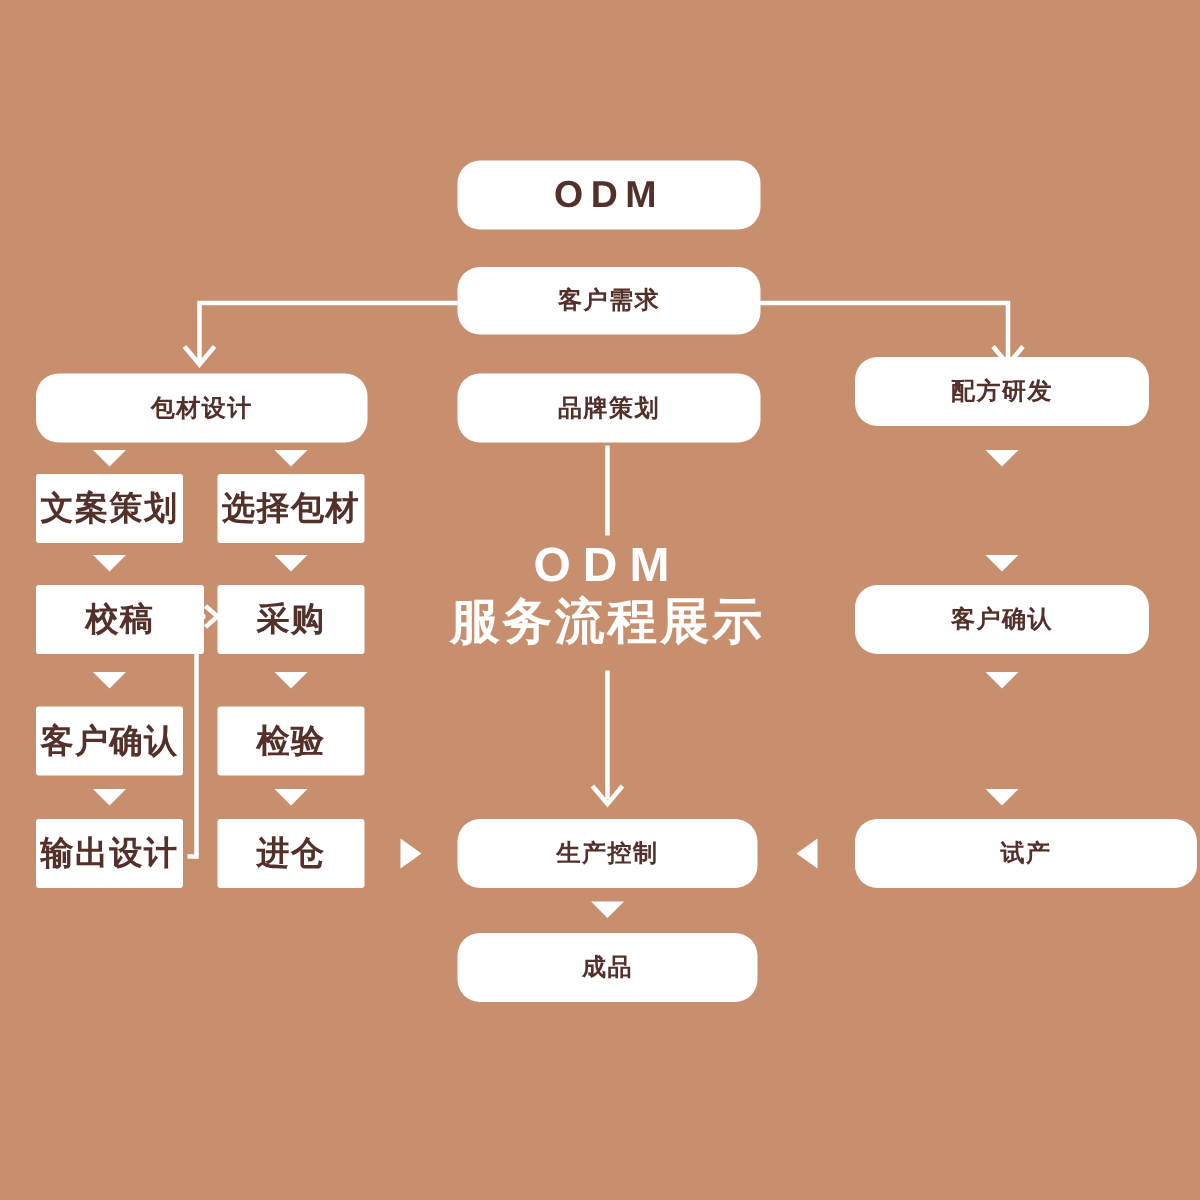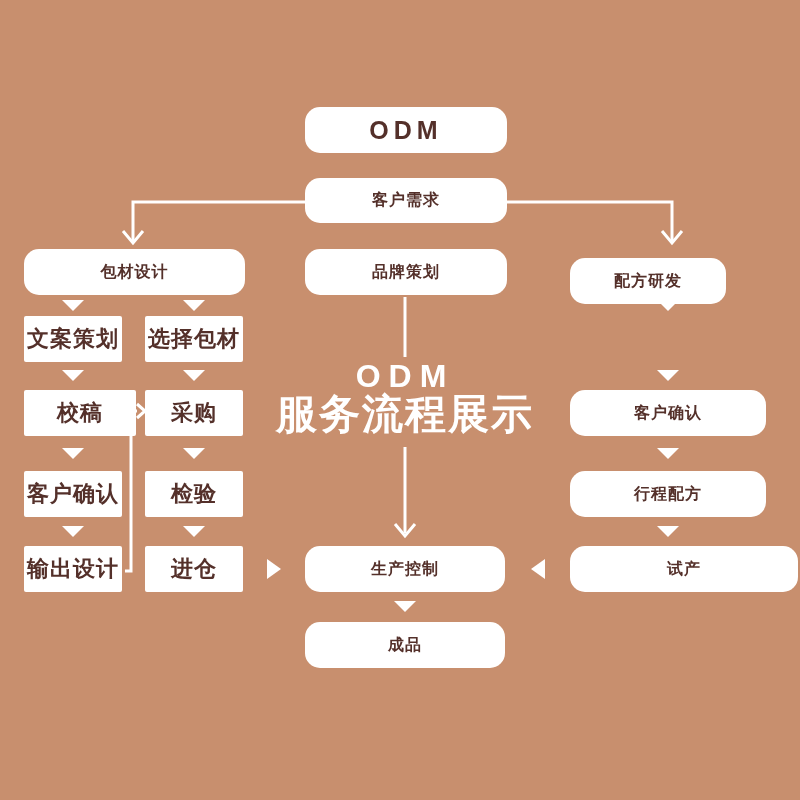--- a/index.html
+++ b/index.html
@@ -25,21 +25,21 @@
     color:var(--text);font-weight:bold;font-size:22px;letter-spacing:1px;
     white-space:nowrap;
   }
   .node.wide{font-size:16px;border-radius:15px;}
   .node.odm{font-size:25px;letter-spacing:5px;}
   .center-title{
     position:absolute;left:275px;top:359px;width:260px;
     text-align:center;color:var(--title-text);font-weight:bold;
   }
   .center-title .t1{font-size:32px;letter-spacing:8px;line-height:34px;}
-  .center-title .t2{font-size:41px;letter-spacing:2px;line-height:36px;margin-top:3px;}
+  .center-title .t2{font-size:33px;letter-spacing:2px;line-height:36px;margin-top:3px;}
 </style>
 </head>
 <body>
 
 <div class="stage">
 
   <svg class="connectors" viewBox="0 0 800 800">
 
     <g>
       <path d="M305 202 H133 V241"></path>
@@ -97,37 +97,36 @@
     <g>
       <polygon points="545,559 545,579 531,569"></polygon>
     </g>
   </svg>
 
   <div class="node wide odm" style="left:305px;top:107px;width:202px;height:46px">ODM</div>
   <div class="node wide" style="left:305px;top:178px;width:202px;height:45px">客户需求</div>
 
   <div class="node wide" style="left:24px;top:249px;width:221px;height:46px">包材设计</div>
   <div class="node wide" style="left:305px;top:249px;width:202px;height:46px">品牌策划</div>
-  <div class="node wide" style="left:570px;top:258px;width:156px;height:46px">配方研发</div>
+  <div class="node wide" style="left:570px;top:238px;width:196px;height:46px">配方研发</div>
 
   <div class="node" style="left:24px;top:316px;width:98px;height:46px">文案策划</div>
   <div class="node" style="left:24px;top:390px;width:112px;height:46px">校稿</div>
   <div class="node" style="left:24px;top:471px;width:98px;height:46px">客户确认</div>
   <div class="node" style="left:24px;top:546px;width:98px;height:46px">输出设计</div>
 
   <div class="node" style="left:145px;top:316px;width:98px;height:46px">选择包材</div>
   <div class="node" style="left:145px;top:390px;width:98px;height:46px">采购</div>
   <div class="node" style="left:145px;top:471px;width:98px;height:46px">检验</div>
   <div class="node" style="left:145px;top:546px;width:98px;height:46px">进仓</div>
 
   <div class="node wide" style="left:305px;top:546px;width:200px;height:46px">生产控制</div>
   <div class="node wide" style="left:305px;top:622px;width:200px;height:46px">成品</div>
 
   <div class="node wide" style="left:570px;top:390px;width:196px;height:46px">客户确认</div>
-  <div class="node wide" style="left:570px;top:471px;width:196px;height:46px">行程配方</div>
   <div class="node wide" style="left:570px;top:546px;width:228px;height:46px">试产</div>
 
   <div class="center-title">
     <div class="t1">ODM</div>
     <div class="t2">服务流程展示</div>
   </div>
 
 </div>
 
 </body></html>

